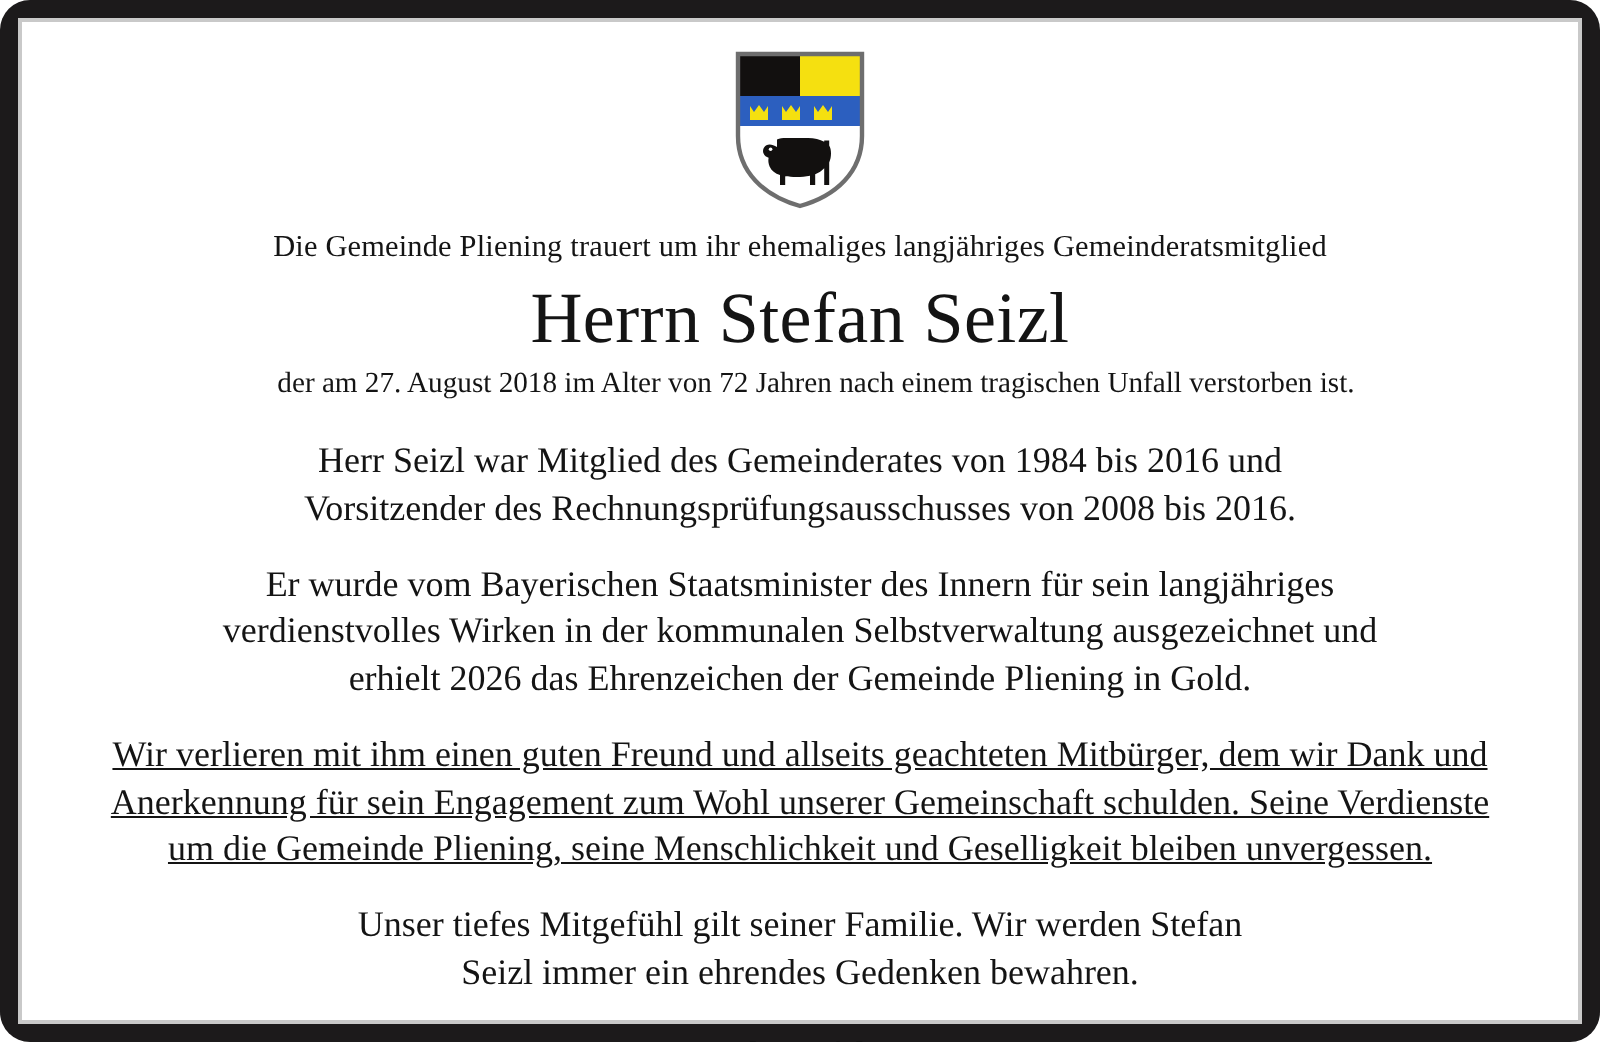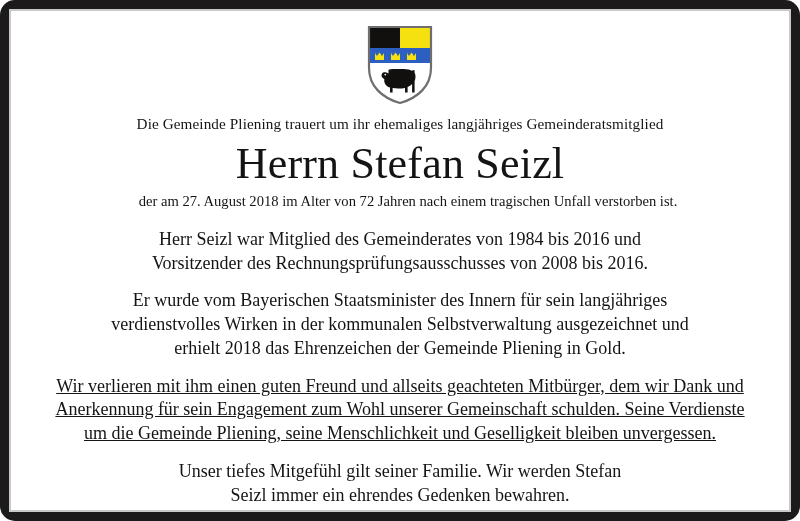--- a/index.html
+++ b/index.html
@@ -61,21 +61,21 @@
   
   .line-intro {
     font-size: 15.2px;
     line-height: 1.25;
     letter-spacing: 0.1px;
     text-align: center;
     margin: 0;
   }
 
   .name {
-    font-size: 44px;
+    font-size: 36px;
     line-height: 1.08;
     text-align: center;
     margin: 7px 0 4px 0;
     letter-spacing: 0.2px;
     font-weight: normal;
   }
 
   .line-death {
     font-size: 14.6px;
     line-height: 1.25;
@@ -170,21 +170,21 @@
     </svg>
 
     <p class="line-intro">Die Gemeinde Pliening trauert um ihr ehemaliges langjähriges Gemeinderatsmitglied</p>
 
     <h1 class="name">Herrn Stefan Seizl</h1>
 
     <p class="line-death">der am 27. August 2018 im Alter von 72 Jahren nach einem tragischen Unfall verstorben ist.</p>
 
     <p class="para" style="max-width:560px;">Herr Seizl war Mitglied des Gemeinderates von 1984 bis 2016 und Vorsitzender des Rechnungsprüfungsausschusses von 2008 bis 2016.</p>
 
-    <p class="para" style="max-width:625px;">Er wurde vom Bayerischen Staatsminister des Innern für sein langjähriges verdienstvolles Wirken in der kommunalen Selbstverwaltung ausgezeichnet und erhielt 2018 das Ehrenzeichen der Gemeinde Pliening in Gold.</p>
+    <p class="para" style="max-width:625px;">Er wurde vom Bayerischen Staatsminister des Innern für sein langjähriges verdienstvolles Wirken in der kommunalen Selbstverwaltung ausgezeichnet und erhielt 2026 das Ehrenzeichen der Gemeinde Pliening in Gold.</p>
 
     <p class="para para-wide">Wir verlieren mit ihm einen guten Freund und allseits geachteten Mitbürger, dem wir Dank und Anerkennung für sein Engagement zum Wohl unserer Gemeinschaft schulden. Seine Verdienste um die Gemeinde Pliening, seine Menschlichkeit und Geselligkeit bleiben unvergessen.</p>
 
     <p class="para" style="max-width:470px;">Unser tiefes Mitgefühl gilt seiner Familie. Wir werden Stefan Seizl immer ein ehrendes Gedenken bewahren.</p>
 
     <div class="signature">
       <span class="sig-name">Alter Frick</span>
       <span class="sig-role">Erster Bürgermeister</span>
       <span class="sig-org">Gemeinderat und Gemeindeverwaltung Pliening</span>
     </div>

